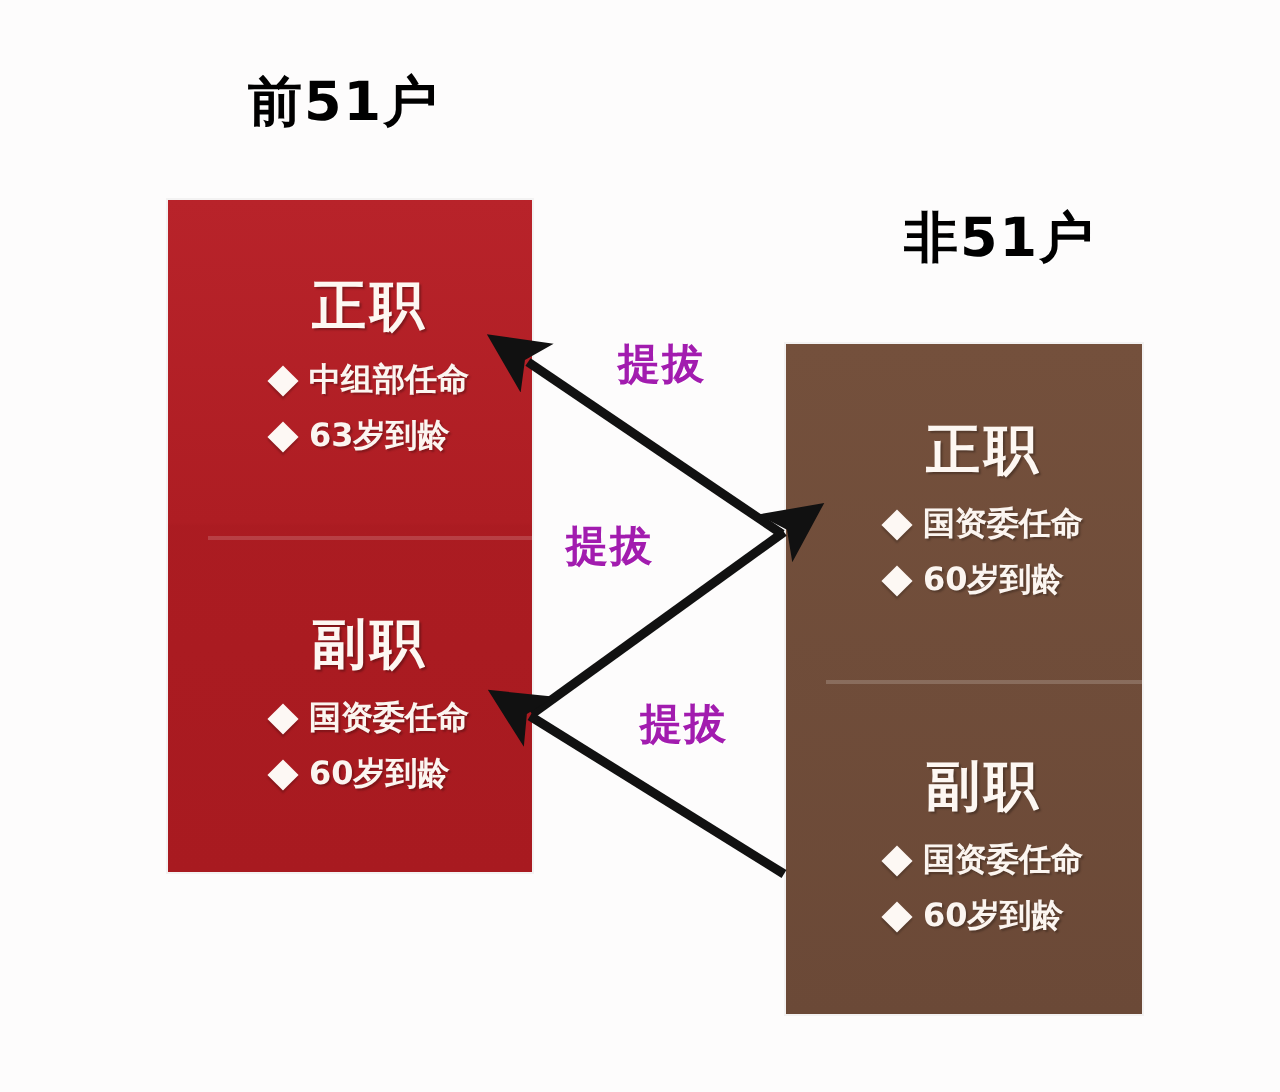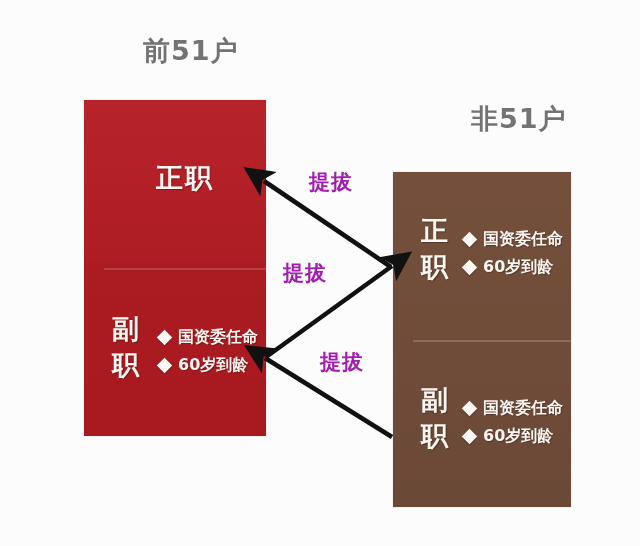--- a/index.html
+++ b/index.html
@@ -22,24 +22,23 @@
     width: 640px;
     height: 546px;
   }
 
   
   .group-title {
     position: absolute;
     font-size: 27px;
     font-weight: 700;
     letter-spacing: 1px;
-    color: #737373;
+    color: #000000;
     white-space: nowrap;
     text-shadow: 0 1px 0 rgba(255,255,255,0.6);
-    margin-left: 19px;
   }
   #title-left  { left: 124px; top: 33px; }
   #title-right { left: 452px; top: 101px; }
 
   
   .panel {
     position: absolute;
     box-sizing: border-box;
     display: flex;
     flex-direction: column;
@@ -57,21 +56,21 @@
     width: 178px; height: 335px;
     background: #6f4c39;
     background-image: linear-gradient(180deg, #74503c 0%, #6b4937 100%);
     box-shadow: 0 0 0 1px rgba(0,0,0,0.04);
   }
 
   
   .cell {
     flex: 1 1 50%;
     display: flex;
-    flex-direction: row;
+    flex-direction: column;
     align-items: center;
     justify-content: center;
     padding: 2px 8px 6px 8px;
     box-sizing: border-box;
     position: relative;
     margin-left: 20px;
   }
   #panel-left .cell + .cell  { border-top: 2px solid rgba(255,255,255,0.16); }
   #panel-right .cell + .cell { border-top: 2px solid rgba(255,255,255,0.18); }
 
@@ -146,20 +145,30 @@
 <div id="canvas">
 
   <div class="group-title" id="title-left">前51户</div>
 
   <div class="group-title" id="title-right">非51户</div>
 
   <div class="panel" id="panel-left">
 
     <div class="cell">
       <div class="cell-title">正职</div>
+      <div class="bullets">
+        <div class="bullet-row">
+          <span class="diamond"></span>
+          <span>中组部任命</span>
+        </div>
+        <div class="bullet-row">
+          <span class="diamond"></span>
+          <span>63岁到龄</span>
+        </div>
+      </div>
     </div>
 
     <div class="cell">
       <div class="cell-title">副职</div>
       <div class="bullets">
         <div class="bullet-row">
           <span class="diamond"></span>
           <span>国资委任命</span>
         </div>
         <div class="bullet-row">

